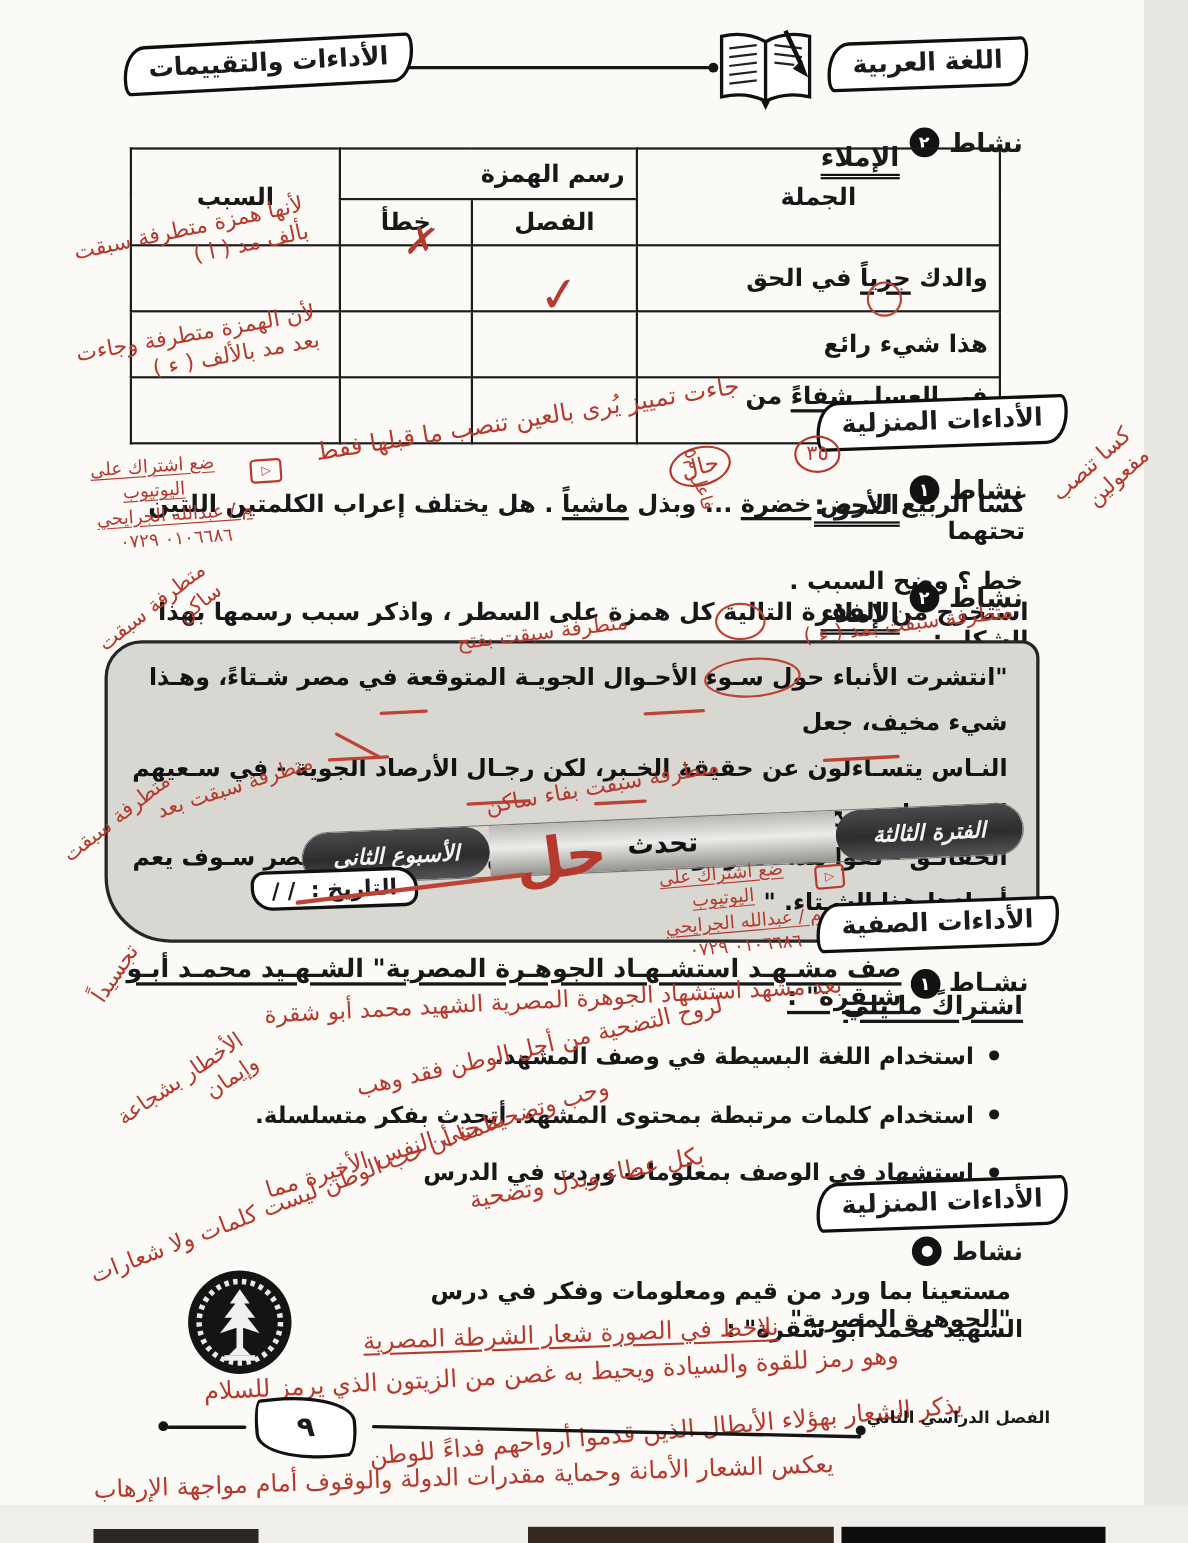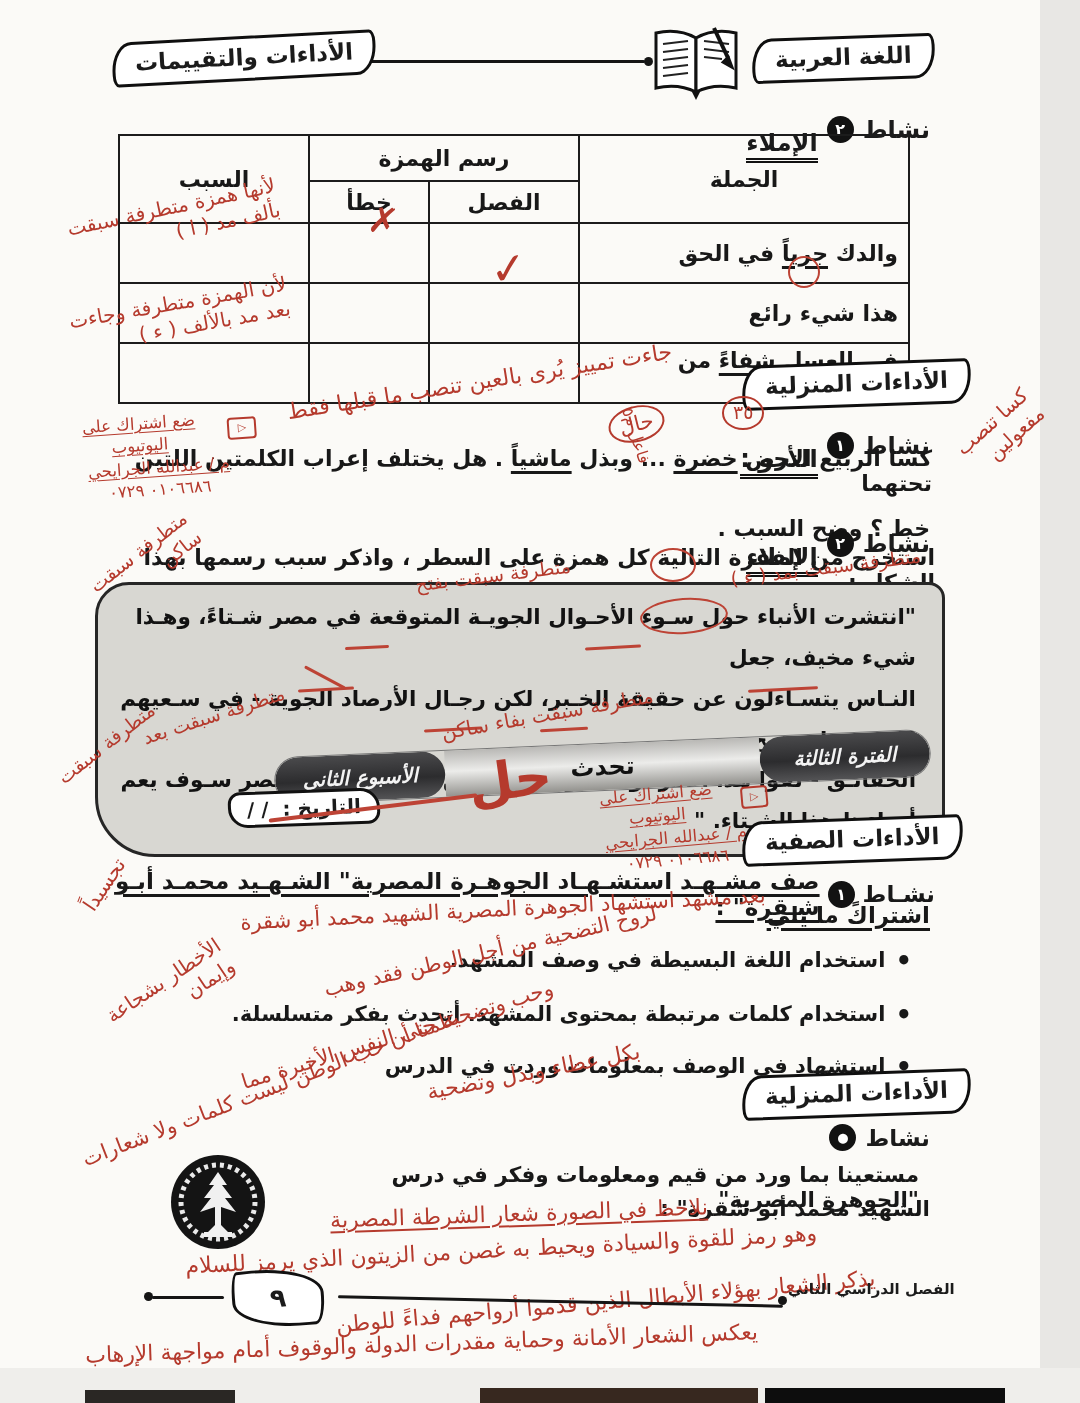--- a/index.html
+++ b/index.html
@@ -107,21 +107,21 @@
     <table class="grid">
       <colgroup>
           <col style="width:330px">
           <col style="width:150px">
           <col style="width:120px">
           <col style="width:190px">
         </colgroup>
       <tbody>
           <tr>
         <th rowspan="2" style="height:72px;">الجملة</th>
-        <th colspan="2" style="height:36px;">رسم الهمزة</th>
+        <th colspan="2" style="height:36px;text-align:right;">رسم الهمزة</th>
         <th rowspan="2">السبب</th>
       </tr>
       <tr>
         <th style="height:32px;">الفصل</th>
         <th>خطأ</th>
       </tr>
       <tr>
         <td style="height:50px;text-align:right;">
           <span>والدك </span><span class="u">جرياً</span><span> في الحق</span>
         </td>

